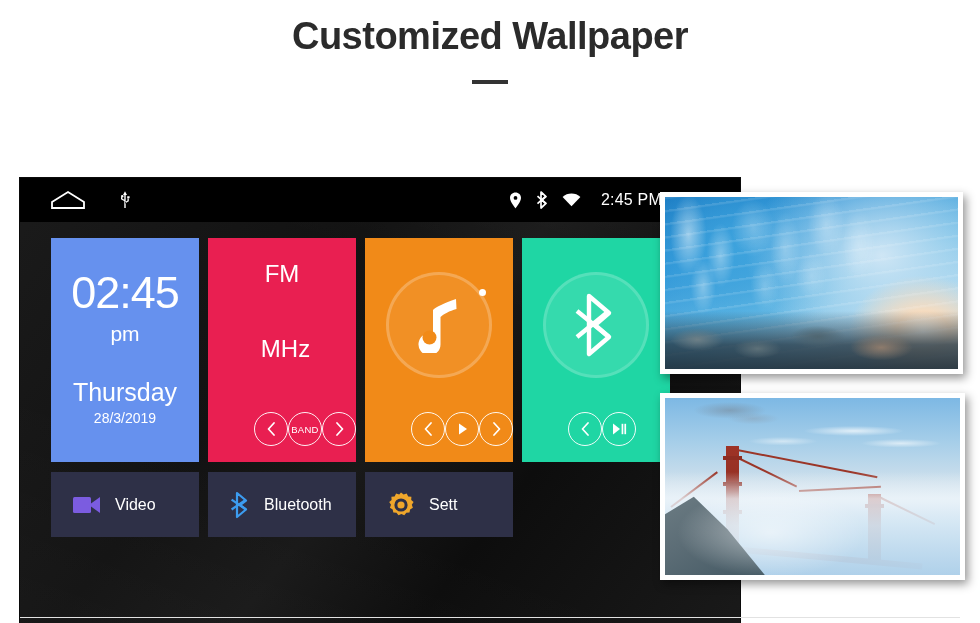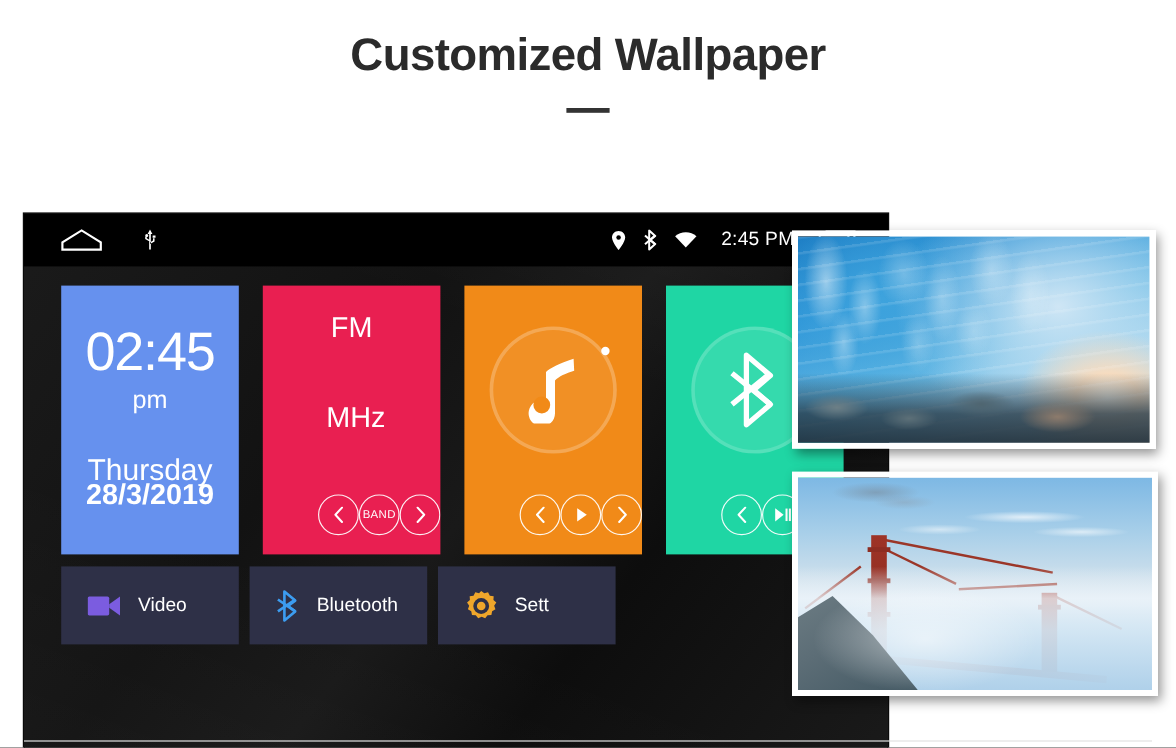--- a/index.html
+++ b/index.html
@@ -11,21 +11,21 @@
     height: 623px;
     background: #ffffff;
     font-family: "Liberation Sans", sans-serif;
     overflow: hidden;
     position: relative;
   }
 
   
   .header {
     width: 980px;
-    padding-top: 24px;
+    padding-top: 14px;
     text-align: center;
     box-sizing: border-box;
   }
   .page-title {
     font-size: 38px;
     font-weight: bold;
     color: #2b2b2b;
     letter-spacing: -0.5px;
     margin: 0;
     line-height: 1.2;
@@ -100,21 +100,21 @@
   }
   .icon-w { fill: #ffffff; display: block; }
 
   
   .tiles {
     position: absolute;
     left: 31px;
     top: 60px;
     width: 660px;
     display: flex;
-    gap: 20px;
+    gap: 9px;
     z-index: 3;
   }
   .tile {
     width: 148px;
     height: 224px;
     position: relative;
     overflow: hidden;
     color: #ffffff;
     box-sizing: border-box;
   }
@@ -145,24 +145,24 @@
   .clk-day {
     position: absolute;
     left: 0; right: 0;
     top: 140px;
     text-align: center;
     font-size: 25px;
   }
   .clk-date {
     position: absolute;
     left: 0; right: 0;
-    top: 161px;
+    top: 172px;
     text-align: center;
-    font-size: 24px;
-    font-weight: 700;
+    font-size: 14px;
+    font-weight: 400;
   }
 
   
   .fm-band {
     position: absolute; left: 0; right: 0; top: 22px;
     text-align: center; font-size: 24px; font-weight: 300;
   }
   .fm-freq {
     position: absolute; left: 0; right: 0; top: 50px;
     text-align: center; font-size: 40px; font-weight: 300; letter-spacing: -1px;

